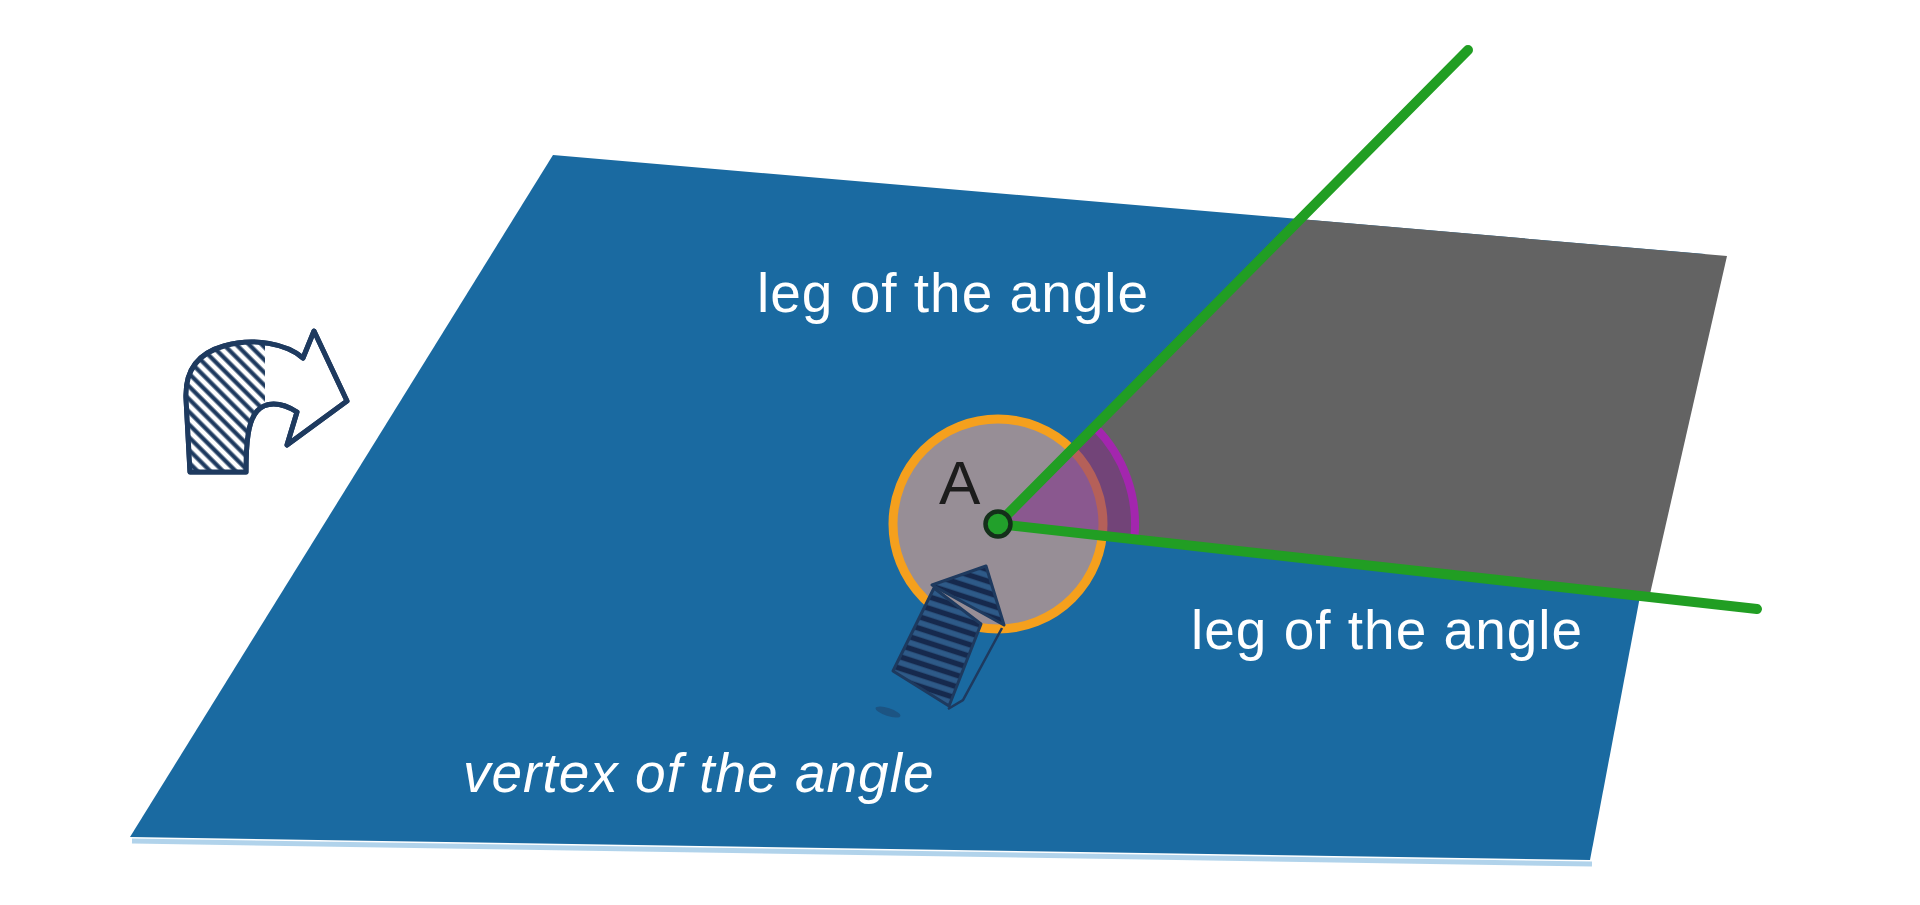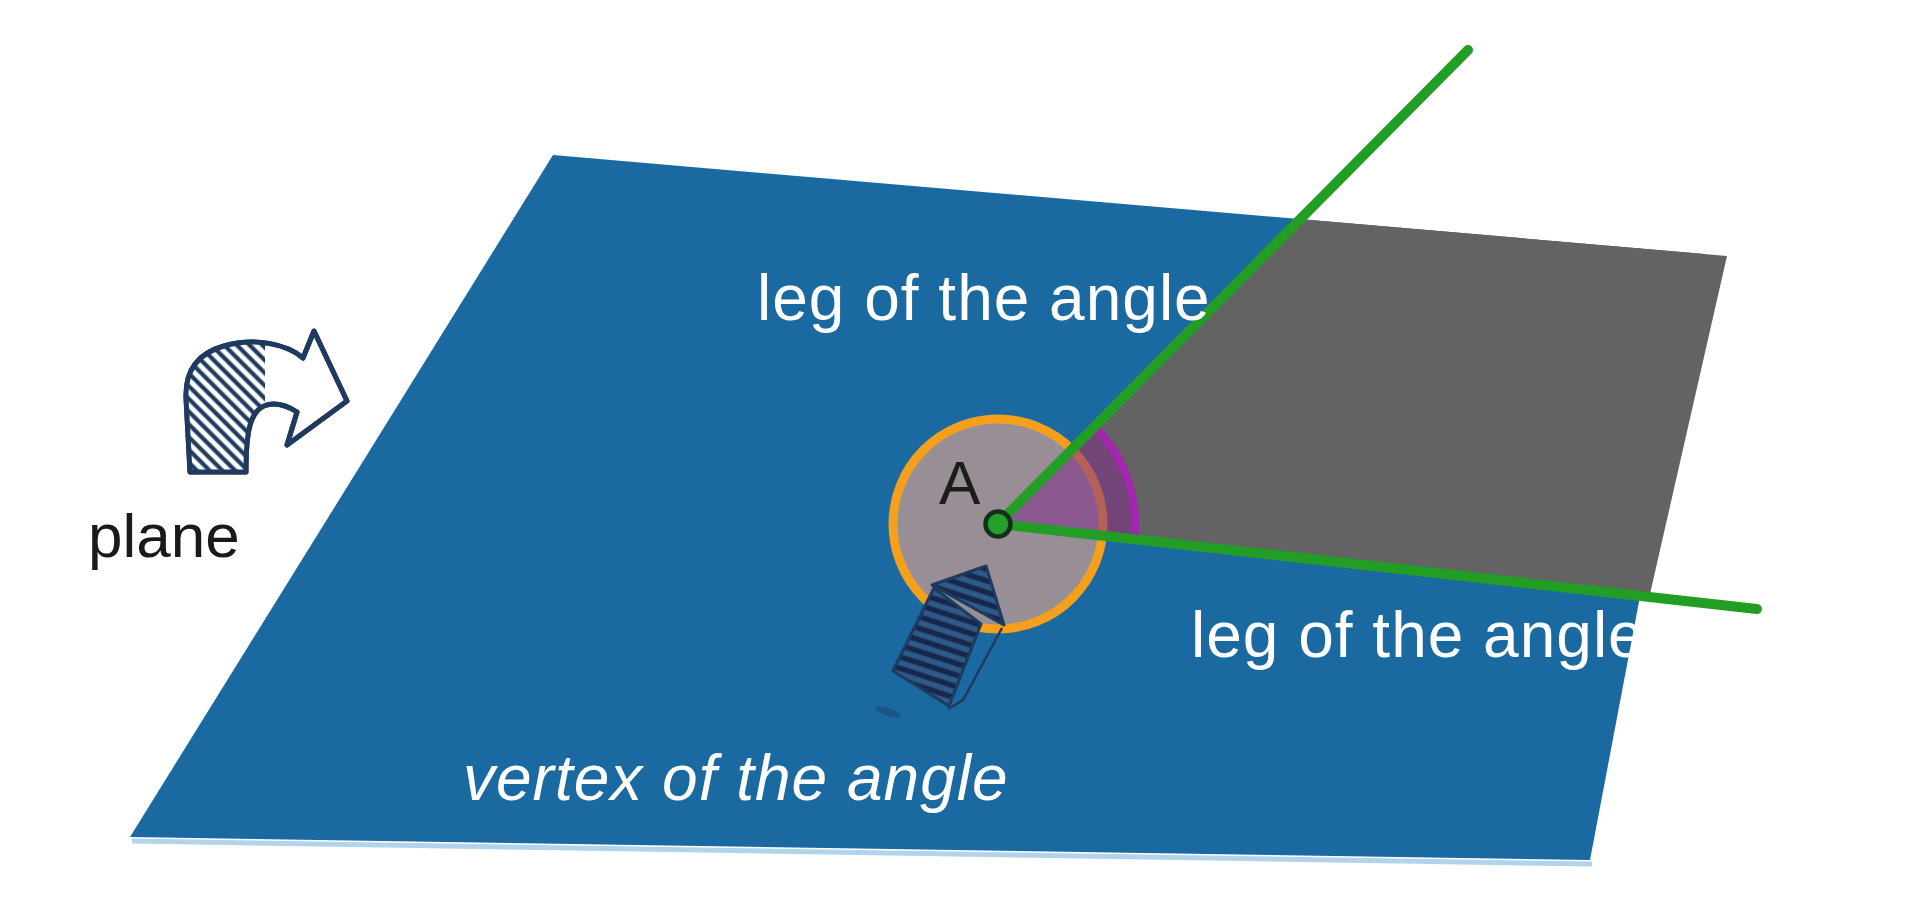--- a/index.html
+++ b/index.html
@@ -10,21 +10,21 @@
     overflow:hidden;
     font-family:"Liberation Sans","DejaVu Sans",sans-serif;
   }
   .stage svg{position:absolute;left:0;top:0;}
   .label{
     position:absolute;
     line-height:1;
     white-space:nowrap;
     user-select:none;
   }
-  .label.light{color:#ffffff;letter-spacing:1px;font-size:64px;text-align:center;}
+  .label.light{color:#ffffff;letter-spacing:1px;font-size:55px;text-align:center;}
   .label.dark{color:#1a1a1a;}
   .label.plane-label{left:88px;top:505px;font-size:62px;}
   .label.point-label{left:939px;top:452px;font-size:62px;color:#1c1c1c;}
   .label.leg-top{left:757px;top:266px;}
   .label.leg-bottom{left:1191px;top:603px;}
   .label.vertex-label{left:463px;top:746px;font-style:italic;}
 </style>
 </head>
 <body>
 
@@ -68,21 +68,20 @@
     </g>
 
     <g>
       <ellipse cx="888" cy="712" rx="13" ry="4" transform="rotate(18 888 712)" opacity="0.45" fill="#1e3a5f"></ellipse>
       <path d="M 1002 628 L 963 700 L 948 709" fill="none" stroke-width="2.5" stroke="#1e3a5f"></path>
       <path d="M 893 671 L 934 588 L 981 624 L 949 706 Z" fill="url(#hatchB)" stroke-width="3" stroke-linejoin="round" stroke="#1e3a5f"></path>
       <path d="M 986 566 L 932 585 L 1004 625 Z" fill="url(#hatchB)" stroke-width="3" stroke-linejoin="round" stroke="#1e3a5f"></path>
     </g>
   </svg>
 
-  <div class="label dark plane-label">plane</div>
 
   <div class="label dark point-label">A</div>
 
   <div class="label light leg-top">leg of the angle</div>
 
   <div class="label light leg-bottom">leg of the angle</div>
 
   <div class="label light vertex-label">vertex of the angle</div>
 
 </div>

